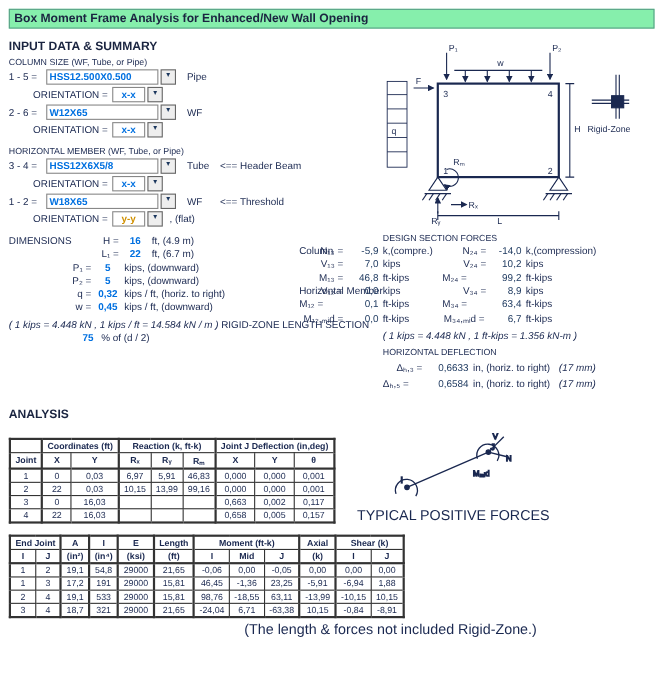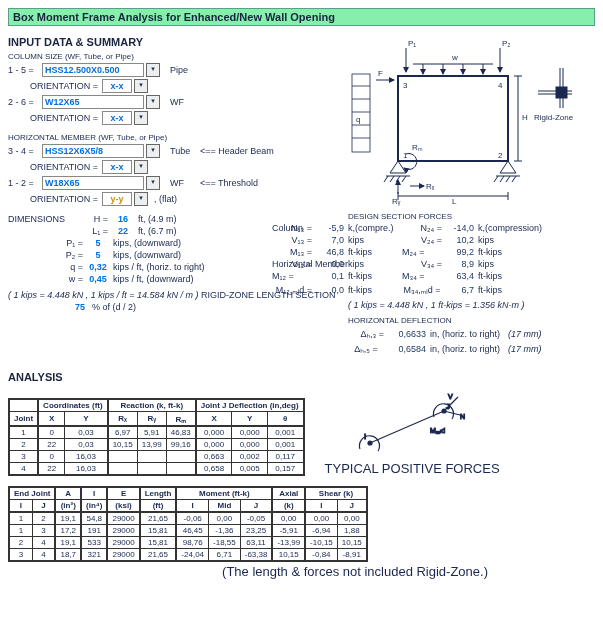--- a/index.html
+++ b/index.html
@@ -281,21 +281,21 @@
  <div class="lbl" style="font-style:italic;margin-top:2px;text-align:right">( 1 kips = 4.448 kN ,   1 ft-kips = 1.356 kN-m )</div>
 
  <div class="sub-head" style="margin-top:6px">HORIZONTAL DEFLECTION</div>
  <div class="row">
           <span class="lbl" style="width:36px;text-align:right">Δₕ,₃ =</span>
           <span class="val-plain" style="width:42px">0,6633</span>
           <span class="unit" style="margin-left:4px">in, (horiz. to right)</span>
           <span class="unit" style="margin-left:8px;font-style:italic">(17 mm)</span>
         </div>
  <div class="row">
-          <span class="lbl" style="width:36px;text-align:center">Δₕ,₅ =</span>
+          <span class="lbl" style="width:36px;text-align:left">Δₕ,₅ =</span>
           <span class="val-plain" style="width:42px">0,6584</span>
           <span class="unit" style="margin-left:4px">in, (horiz. to right)</span>
           <span class="unit" style="margin-left:8px;font-style:italic">(17 mm)</span>
         </div>
 </div>
 </div>
 
 <div class="section-head" style="margin-top:14px">ANALYSIS</div>
 
 <div style="display:flex;align-items:flex-end;margin-top:6px">

